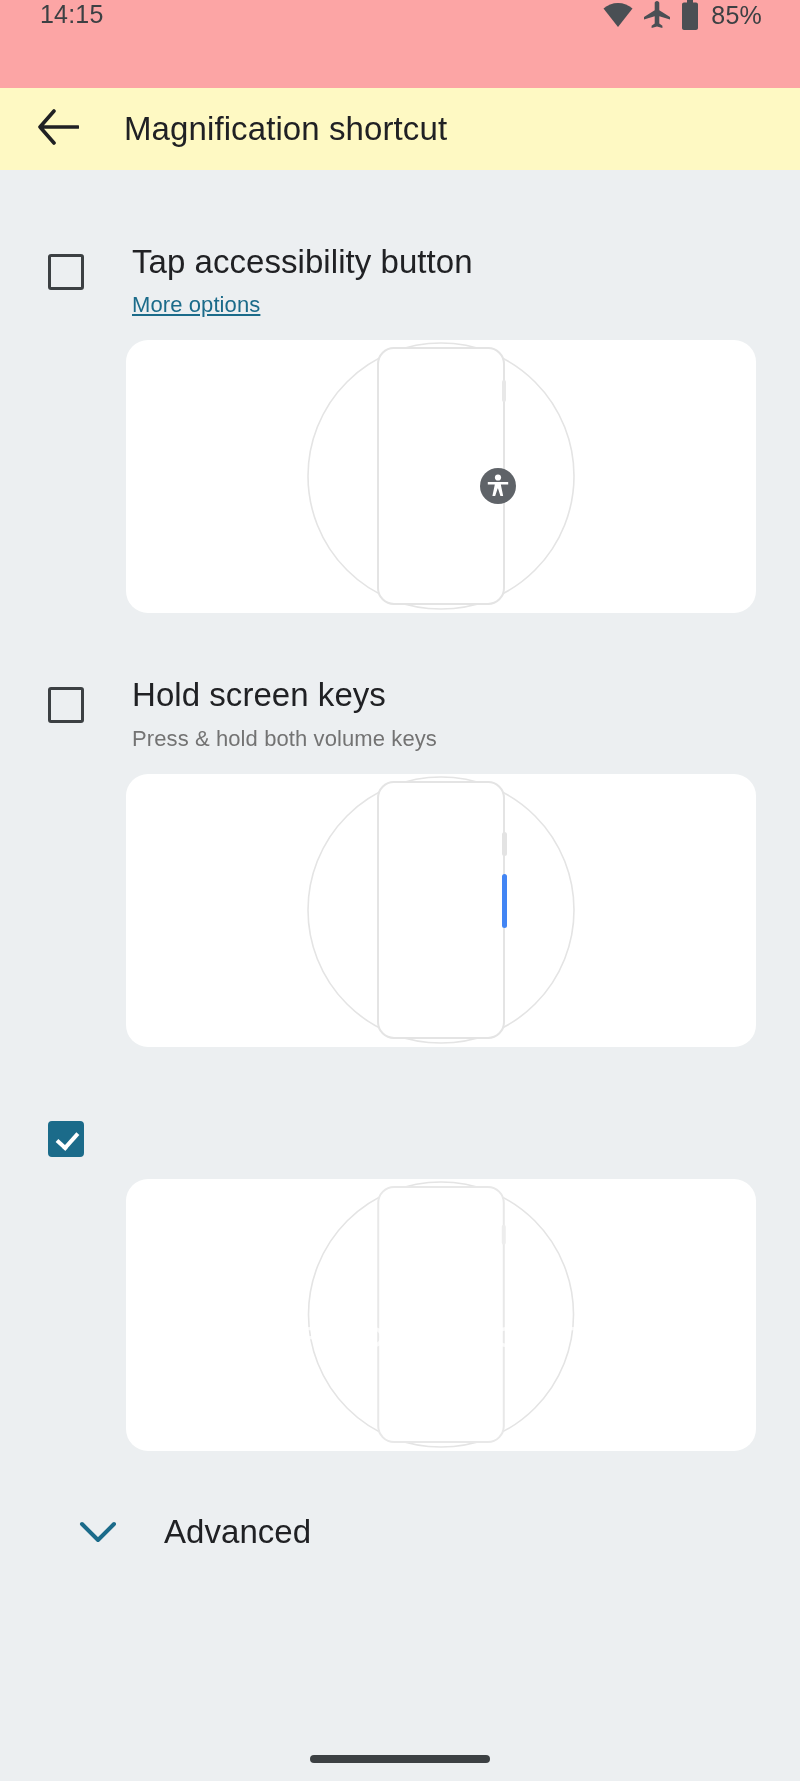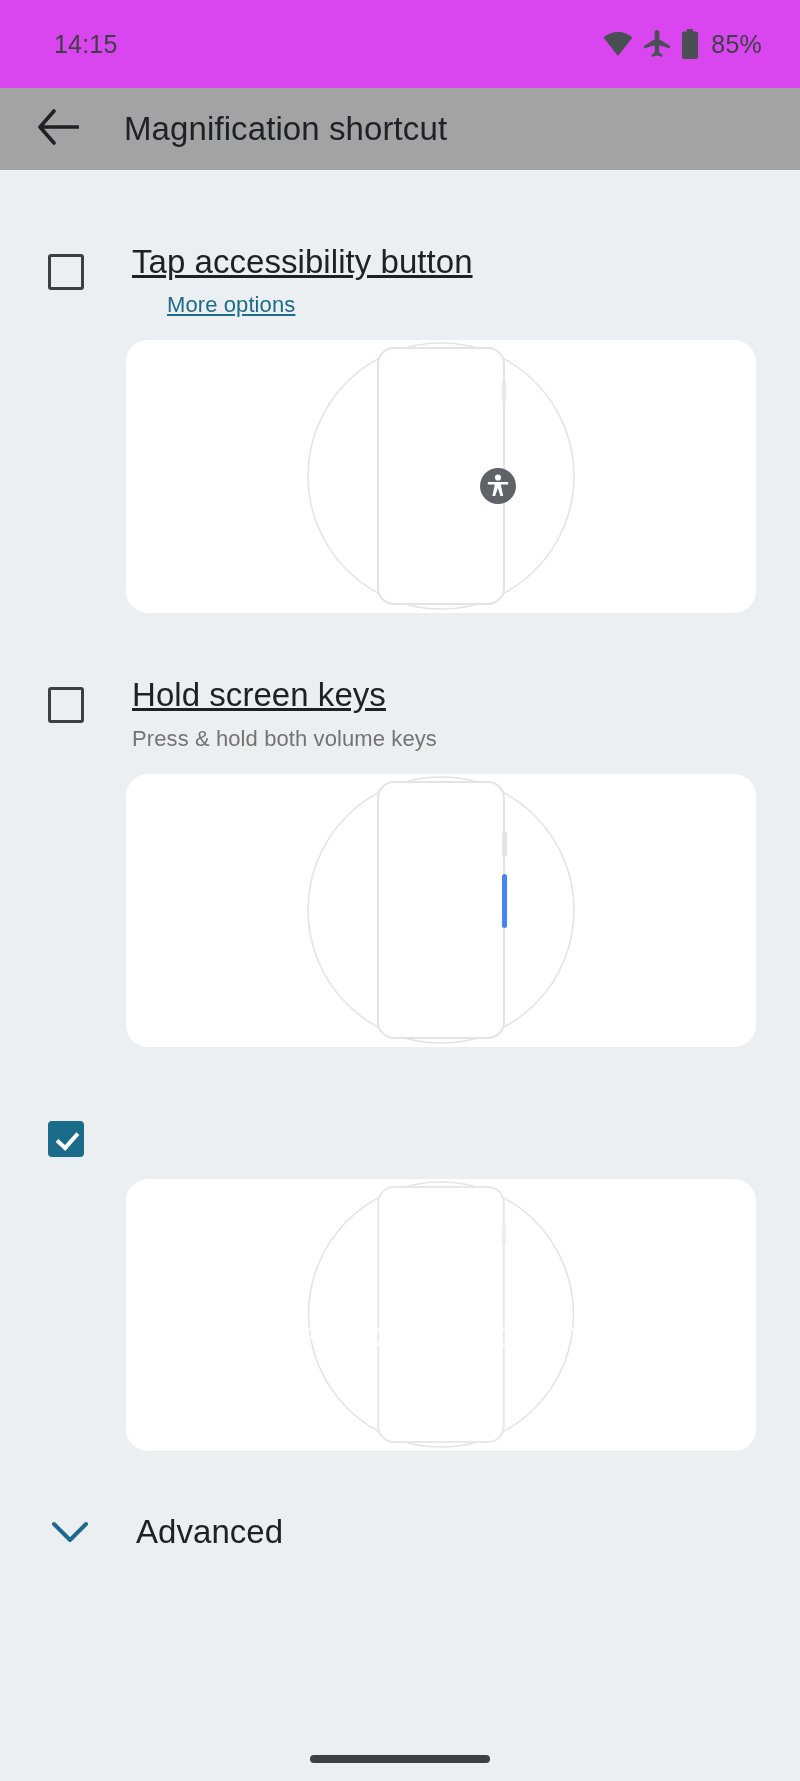--- a/index.html
+++ b/index.html
@@ -11,25 +11,25 @@
   body {
     font-family: "Liberation Sans", sans-serif;
     background: #eceff1;
     position: relative;
     -webkit-font-smoothing: antialiased;
   }
 
   
   .status-bar {
     height: 88px;
-    background: #d946ef;
-    display: flex;
-    align-items: center;
+    background: #fca5a5;
+    display: flex;
+    align-items: flex-start;
     justify-content: space-between;
-    padding: 0 38px 0 54px;
+    padding: 0 38px 0 40px;
     position: relative;
   }
   .status-time {
     font-size: 25px;
     color: #3c4043;
     letter-spacing: 0.2px;
     font-weight: 400;
   }
   .status-icons {
     display: flex;
@@ -40,21 +40,21 @@
   .battery-pct {
     font-size: 25px;
     color: #3c4043;
     margin-left: 2px;
     letter-spacing: 0.2px;
   }
 
   
   .app-bar {
     height: 82px;
-    background: #a3a3a3;
+    background: #fef9c3;
     display: flex;
     align-items: center;
     padding: 0 0 0 28px;
   }
   .back-btn {
     width: 60px;
     height: 60px;
     display: flex;
     align-items: center;
     justify-content: center;
@@ -114,37 +114,35 @@
   .option-text {
     margin-left: 48px;
     padding-top: 0;
   }
   .option-title {
     font-size: 33px;
     color: #202124;
     line-height: 1.22;
     font-weight: 400;
     letter-spacing: 0.05px;
-    text-decoration: underline;
   }
   .option-sub {
     font-size: 22px;
     color: #737373;
     margin-top: 10px;
     letter-spacing: 0.1px;
   }
   .option-link {
     font-size: 22px;
     color: #1b6b8a;
     text-decoration: underline;
     margin-top: 10px;
     display: inline-block;
     cursor: pointer;
     letter-spacing: 0.1px;
-    margin-left: 35px;
   }
 
   
   .illus-card {
     margin: 22px 44px 0 126px;
     background: #ffffff;
     border-radius: 22px;
     height: 273px;
     position: relative;
     overflow: hidden;
@@ -166,21 +164,21 @@
     pointer-events: none;
     z-index: 5;
     font-family: "Liberation Sans", sans-serif;
     margin-left: 28px;
   }
 
   
   .advanced-row {
     display: flex;
     align-items: center;
-    padding: 0 48px;
+    padding: 0 76px;
     margin-top: 62px;
     cursor: pointer;
     text-align: center;
   }
   .chevron {
     width: 44px;
     flex: 0 0 auto;
     display: flex;
     align-items: center;
     justify-content: center;

